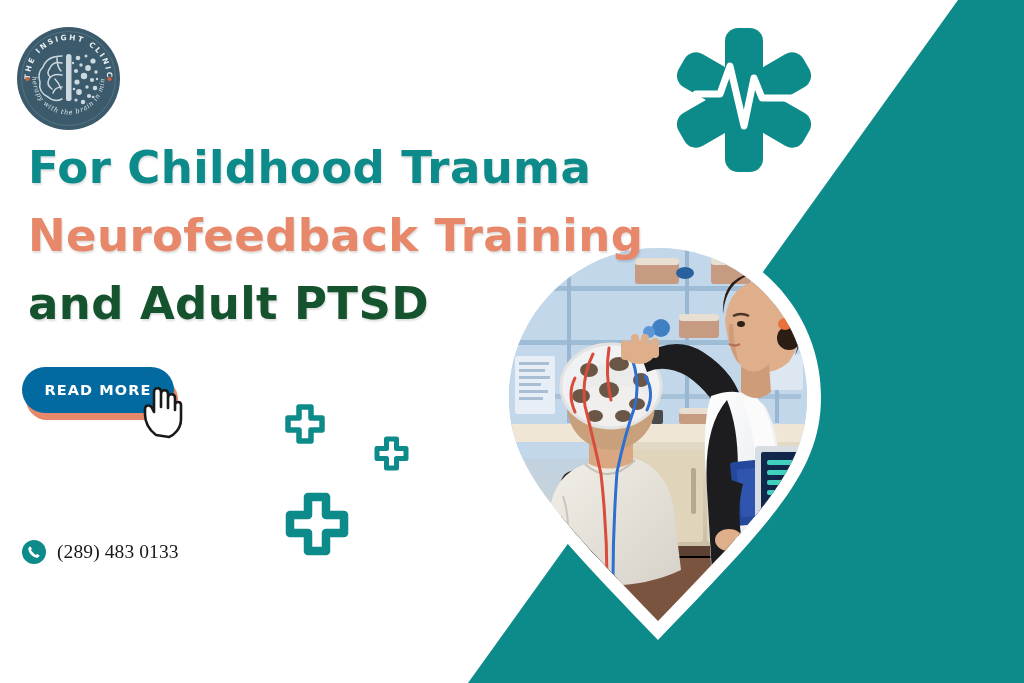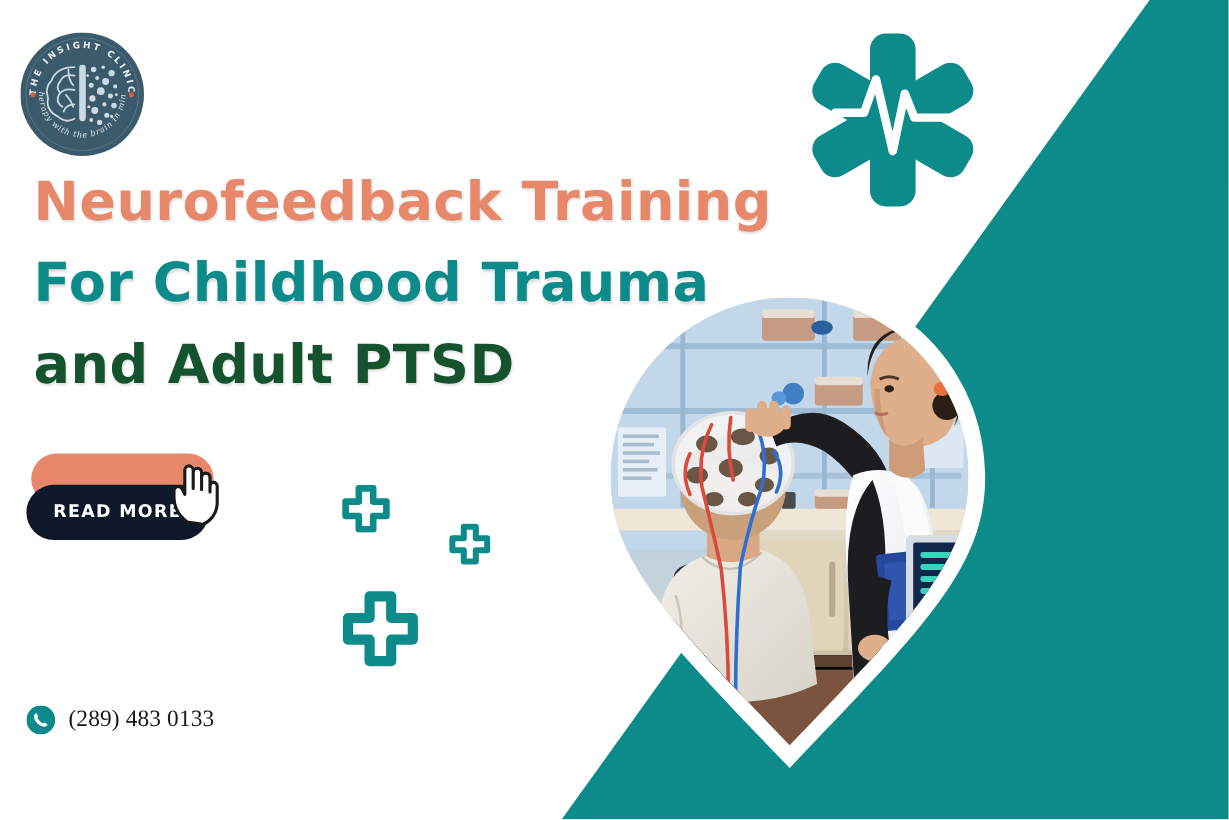--- a/index.html
+++ b/index.html
@@ -71,29 +71,28 @@
     width:152px; height:42px;
     border-radius:26px;
     background:#e8886a;
   }
   #read-more-button{
     position:absolute;
     left:0px; top:0px;
     width:152px; height:46px;
     border:none;
     border-radius:26px;
-    background:#0f172a;
+    background:#0369a1;
     color:#ffffff;
     font-family:"DejaVu Sans",sans-serif;
     font-weight:bold;
     font-size:14.5px;
     letter-spacing:1.1px;
     cursor:pointer;
     padding:0;
-    margin-top:37px;
   }
   #cursor-hand{
     position:absolute;
     left:118px; top:16px;
     width:46px; height:56px;
     pointer-events:none;
   }
 
   
   .plus-icon{ position:absolute; z-index:5; }
@@ -105,21 +104,21 @@
   #photo-pin{
     position:absolute;
     left:489px; top:228px;
     width:338px; height:418px;
     z-index:4;
   }
 
   
   #contact{
     position:absolute;
-    left:22px; top:580px;
+    left:22px; top:532px;
     z-index:6;
   }
   .contact-row{
     display:flex;
     align-items:center;
     height:40px;
   }
   .contact-icon{
     width:24px; height:24px;
     flex:0 0 24px;
@@ -415,22 +414,22 @@
       <rect x="57" y="2" width="38" height="144" rx="13"></rect>
 
       <rect x="57" y="2" width="38" height="144" rx="13" transform="rotate(60 76 74)"></rect>
       <rect x="57" y="2" width="38" height="144" rx="13" transform="rotate(120 76 74)"></rect>
     </g>
 
     <path d="M28 68 H52 L62 40 L76 100 L86 52 L94 72 H124" fill="none" stroke="#ffffff" stroke-width="7" stroke-linejoin="round" stroke-linecap="round"></path>
   </svg>
 
   <div id="headline">
+    <span class="hl-line hl-2">For Childhood Trauma</span>
     <span class="hl-line hl-1">Neurofeedback Training</span>
-    <span class="hl-line hl-2">For Childhood Trauma</span>
     <span class="hl-line hl-3">and Adult PTSD</span>
   </div>
 
   <div id="read-more-wrap">
     <div id="read-more-shadow"></div>
     <button id="read-more-button">READ MORE</button>
     <svg id="cursor-hand" viewBox="0 0 46 56">
       <path d="M16 52 C8 46 5 38 5 31 L5 26 C5 22 10 21 12 25 L14 29 L14 9
                C14 4 21 4 21 9 L21 24 L21 11 C21 6 28 6 28 11 L28 25 L28 15
                C28 10 35 10 35 15 L35 27 L35 22 C35 18 41 18 41 22 L41 36

